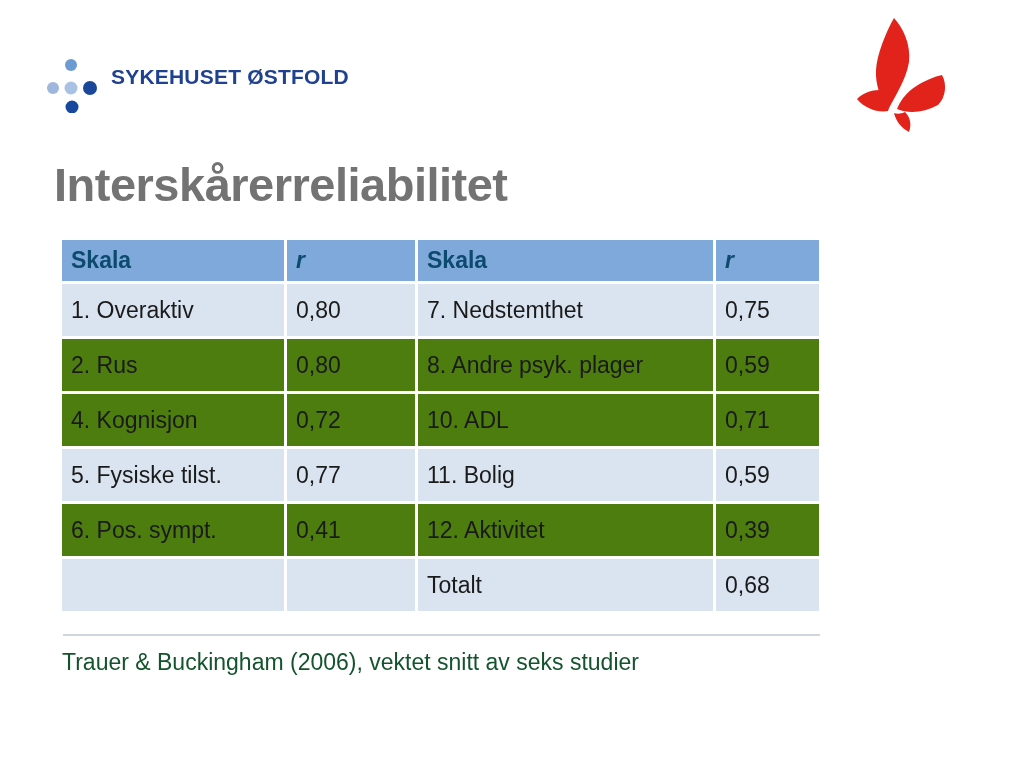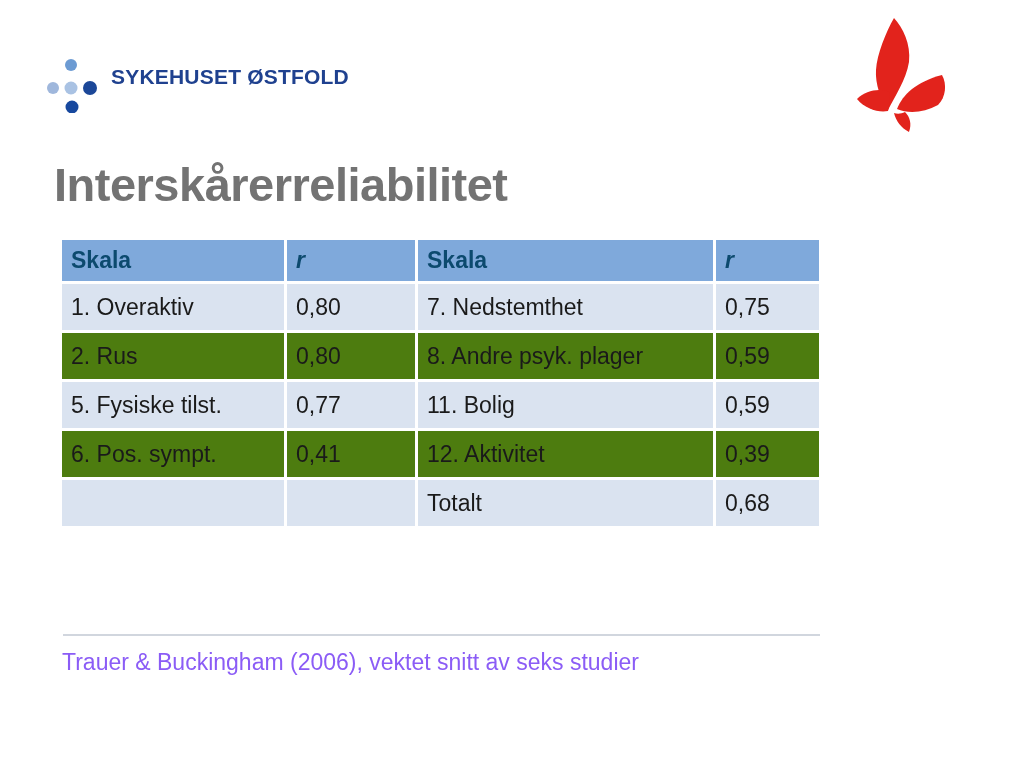--- a/index.html
+++ b/index.html
@@ -42,35 +42,35 @@
   table.reliability col.c3 { width: 295px; }
   table.reliability col.c4 { width: 103px; }
   table.reliability th {
     background: #7FA9DB; color: #0c4a6e;
     font-size: 23px; font-weight: bold; text-align: left;
     padding: 0 0 0 9px; height: 41px; vertical-align: middle;
   }
   table.reliability th.r-col { font-style: italic; }
   table.reliability td {
     font-size: 23px; color: #1A1A1A;
-    padding: 0 0 0 9px; height: 46px; vertical-align: middle;
+    padding: 0 0 0 9px; height: 52px; vertical-align: middle;
     white-space: nowrap; overflow: hidden;
   }
   tr.band-dark td  { background: #DAE3F0; }
   tr.band-light td { background: #4d7c0f; margin-left: 46px; }
 
   .table-shadow {
     position: absolute; left: 63px; top: 634px; width: 757px; height: 2px;
     background: #9aa4b5; opacity: 0.45;
   }
 
   
   .citation {
     position: absolute; left: 62px; top: 649px;
-    font-size: 23px; color: #8b5cf6; white-space: nowrap;
+    font-size: 23px; color: #14532d; white-space: nowrap;
   }
 </style>
 </head>
 <body>
 
 <div class="org-logo">
   <svg class="dots" viewBox="0 0 50 56" xmlns="http://www.w3.org/2000/svg">
     <circle cx="24" cy="8" r="6" fill="#6C9BD3"></circle>
     <circle cx="6" cy="31" r="6" fill="#9FB7DC"></circle>
     <circle cx="24" cy="31" r="6.5" fill="#A9C2E3"></circle>
@@ -111,20 +111,26 @@
         <td>0,80</td>
         <td>7. Nedstemthet</td>
         <td>0,75</td>
       </tr>
       <tr class="band-light">
         <td>2. Rus</td>
         <td>0,80</td>
         <td>8. Andre psyk. plager</td>
         <td>0,59</td>
       </tr>
+      <tr class="band-light">
+        <td>4. Kognisjon</td>
+        <td>0,72</td>
+        <td>10. ADL</td>
+        <td>0,71</td>
+      </tr>
       <tr class="band-dark">
         <td>5. Fysiske tilst.</td>
         <td>0,77</td>
         <td>11. Bolig</td>
         <td>0,59</td>
       </tr>
       <tr class="band-light">
         <td>6. Pos. sympt.</td>
         <td>0,41</td>
         <td>12. Aktivitet</td>

